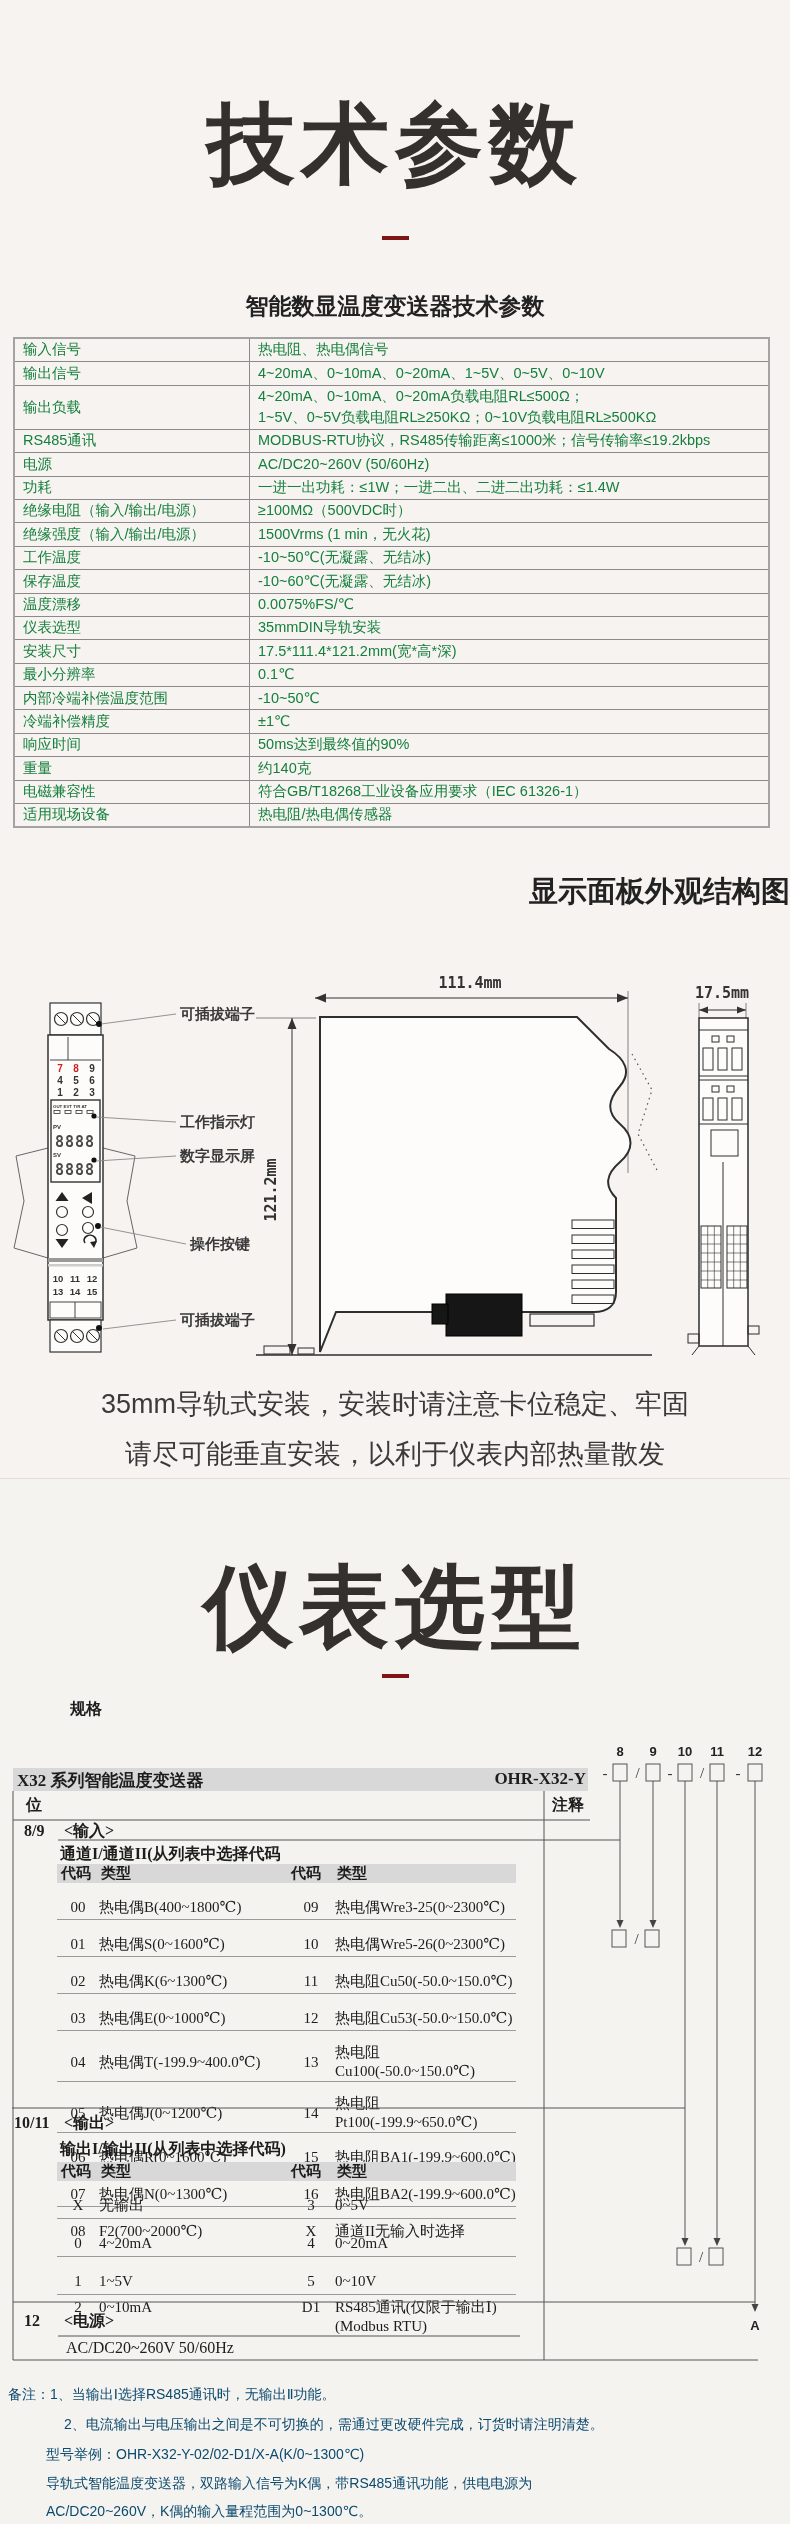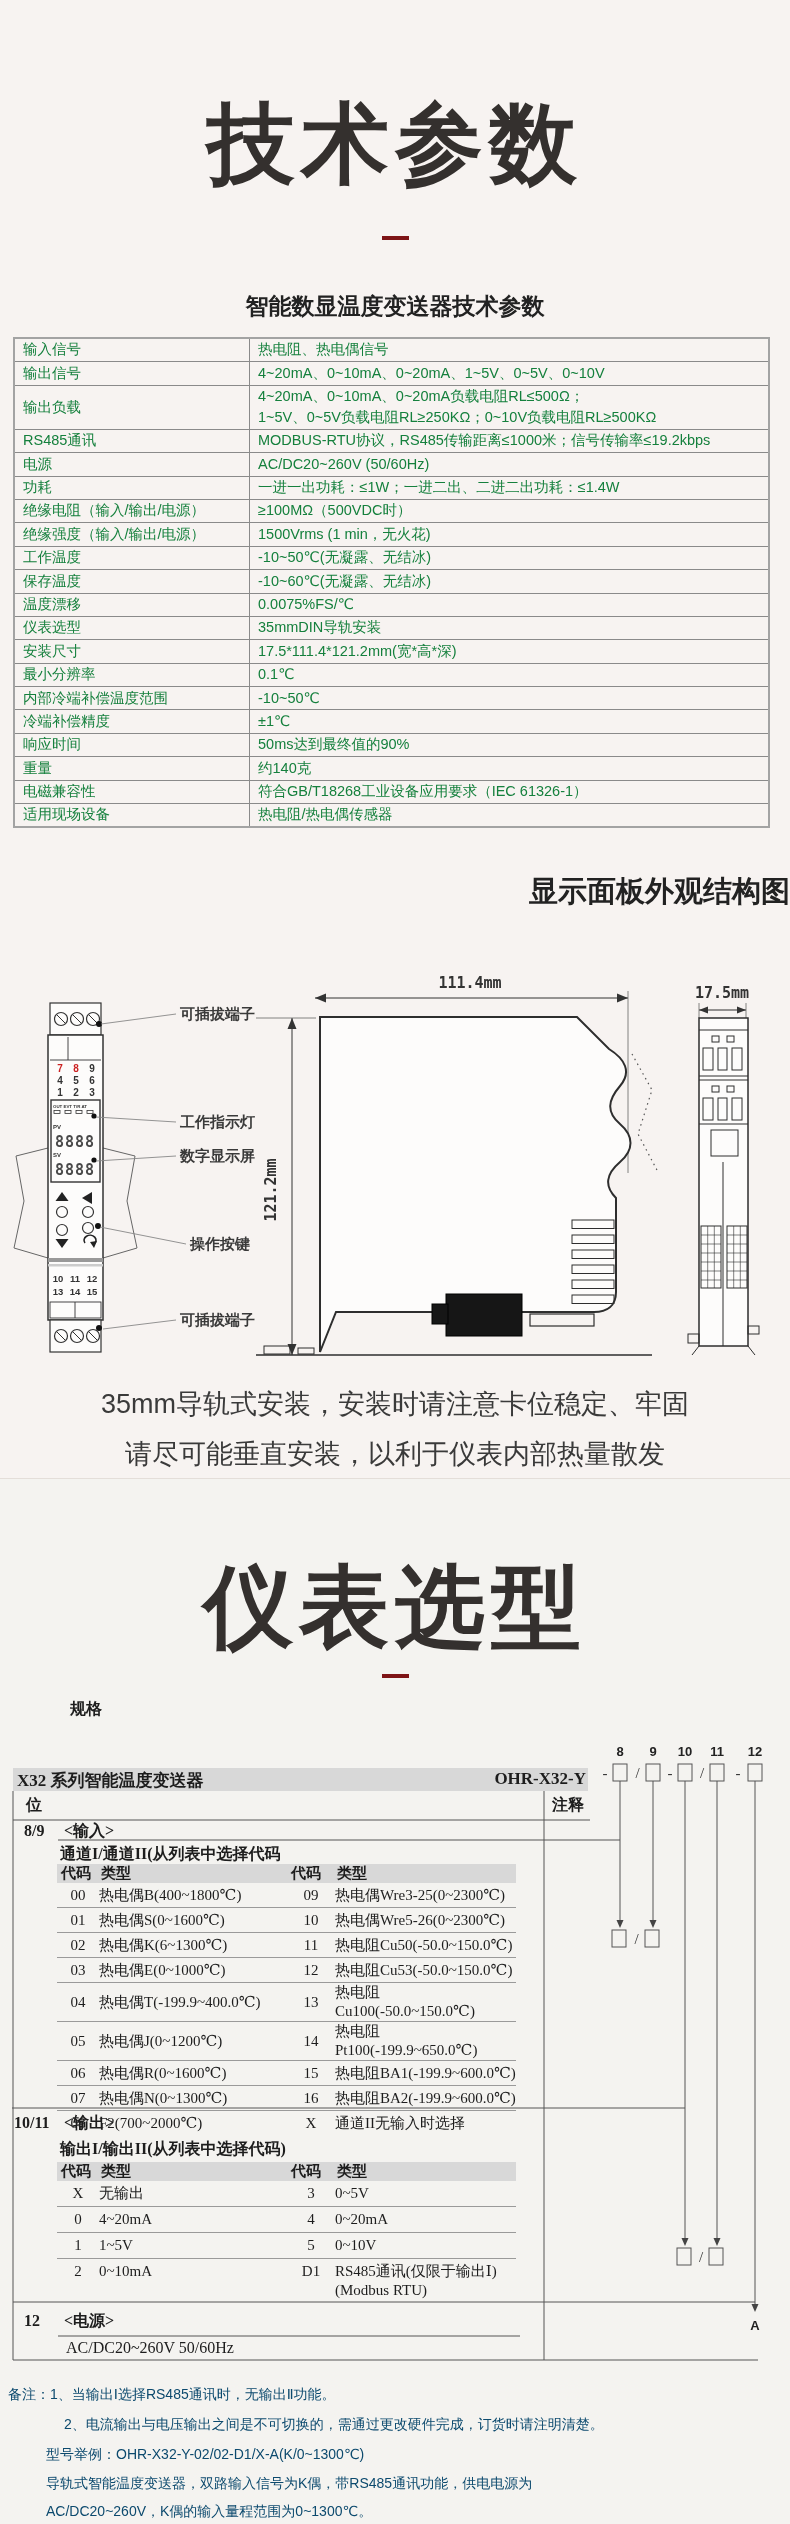--- a/index.html
+++ b/index.html
@@ -28,21 +28,21 @@
   
   .ser{font-family:"Liberation Serif","DejaVu Serif",serif;color:#1d1d1d;}
   .gray-bar{top:1768px;left:13px;width:575px;height:23px;background:#d8d8d8;}
   .sel-b{font-weight:bold;font-size:16px;line-height:22px;}
   table.sel-table{position:absolute;left:57px;width:459px;border-collapse:collapse;
                   font-family:"Liberation Serif","DejaVu Serif",serif;font-size:15px;color:#1d1d1d;table-layout:fixed;}
   table.sel-table thead th{background:#d8d8d8;font-weight:bold;text-align:left;height:18px;
                   font-size:15px;padding:0 0 0 4px;}
   table.sel-table tbody tr{border-bottom:1px solid #9a9a9a;}
   table.sel-table tbody tr:last-child{border-bottom:none;}
-  table.sel-table td{height:24px;padding:0 0 0 2px;white-space:pre-line;line-height:19px;}
+  table.sel-table td{height:24px;padding:12px 0 0 2px;white-space:pre-line;line-height:19px;}
   table.sel-table td.cc{text-align:center;}
   #input-table{top:1864px;}
   #output-table{top:2162px;}
   #output-table tbody td{height:25px;}
   #output-table tbody tr:last-child td{height:42px;vertical-align:top;padding-top:3px;}
 
   .note-line{font-size:14px;color:#0c4a6e;line-height:24px;}
   svg text{font-family:"Liberation Sans","DejaVu Sans",sans-serif;}
   svg text.ser2{font-family:"Liberation Serif","DejaVu Serif",serif;}
   svg text.dim{font-family:"DejaVu Sans Mono","Liberation Mono",monospace;font-weight:bold;}

